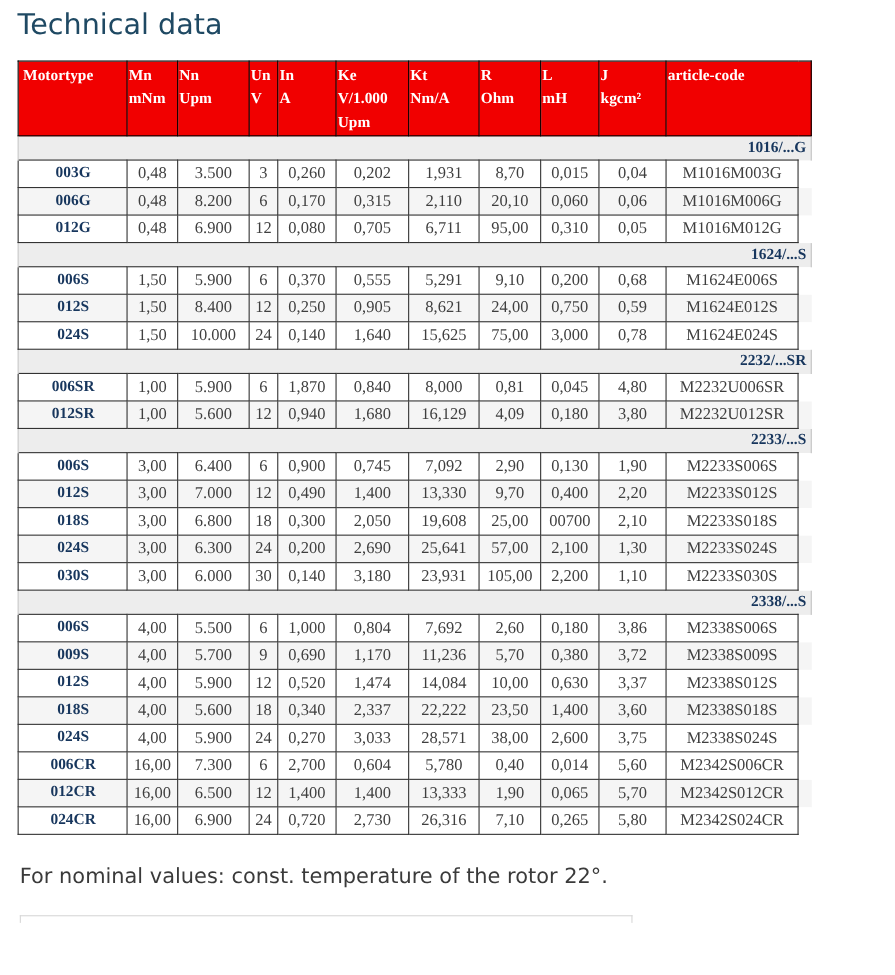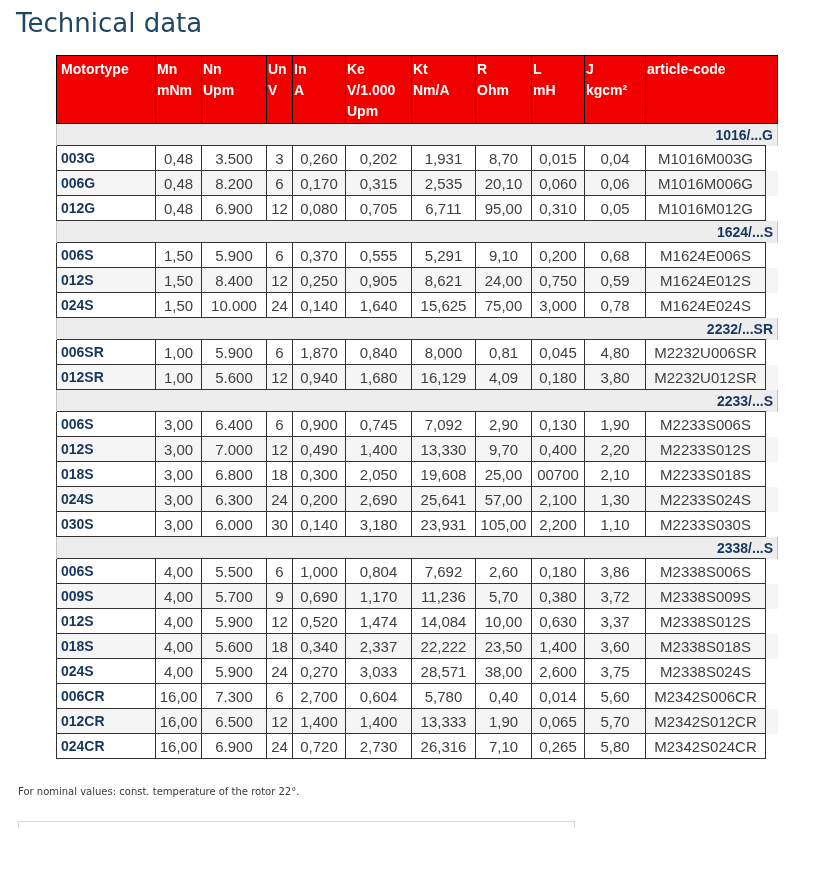--- a/index.html
+++ b/index.html
@@ -10,49 +10,48 @@
   html,body{margin:0;padding:0;background:#fff;}
   body{width:814px;font-family:"Liberation Sans",sans-serif;}
   .page{padding:8px 32px 0 16px;}
   h1{
     font-family:"DejaVu Sans","Liberation Sans",sans-serif;
     font-weight:400;font-size:26px;color:var(--title);
     margin:0 0 17px 0;letter-spacing:0;
   }
   table{
     border-collapse:collapse;table-layout:fixed;width:721px;
-    font-family:Liberation Sans, sans-serif;
-    margin-left:40px;
+    font-family:Liberation Serif, serif;
   }
   th{
     background:var(--red);color:#fff;font-weight:700;font-size:14px;
     line-height:21px;border:1px solid #000;vertical-align:top;
     text-align:left;height:68px;padding:3px 1px 0 1px;
   }
   th.motortype{text-align:left;padding-left:4px;}
   td{
     border:1px solid #333;color:var(--value);font-size:15px;
     text-align:center;height:25px;padding:0 3px;vertical-align:middle;
     background:#fff;
   }
   td.motortype{
-    text-align:left;font-weight:700;color:var(--accent);
+    text-align:center;font-weight:700;color:var(--accent);
     font-size:14px;padding-left:4px;
   }
   td.group{
     background:var(--groupbg);color:var(--accent);font-weight:700;
     font-size:14px;text-align:right;height:22px;padding:1px 4px;
     border:1px solid #c4c4c4;border-top:none;border-bottom:none;
   }
   tr.alt td{background:var(--altbg);}
   td.filler{border:none;border-left:1px solid #333;}
   tr.alt td.filler{background:var(--altbg);}
   .footnote{
     font-family:"DejaVu Sans","Liberation Sans",sans-serif;
-    font-size:10px;color:#3a3a3a;margin:27px 0 0 2px;
+    font-size:19px;color:#3a3a3a;margin:27px 0 0 2px;
   }
   .partial-box{
     margin:24px 0 0 2px;width:557px;height:7px;
     border:1px solid #d8d8d8;border-bottom:none;background:#fff;
   }
 </style>
 </head>
 <body>
 
 <div class="page">
@@ -106,21 +105,21 @@
           <td>M1016M003G</td>
           <td class="filler"></td>
         </tr>
         <tr class="alt">
           <td class="motortype">006G</td>
           <td>0,48</td>
           <td>8.200</td>
           <td>6</td>
           <td>0,170</td>
           <td>0,315</td>
-          <td>2,535</td>
+          <td>2,110</td>
           <td>20,10</td>
           <td>0,060</td>
           <td>0,06</td>
           <td>M1016M006G</td>
           <td class="filler"></td>
         </tr>
         <tr>
           <td class="motortype">012G</td>
           <td>0,48</td>
           <td>6.900</td>

